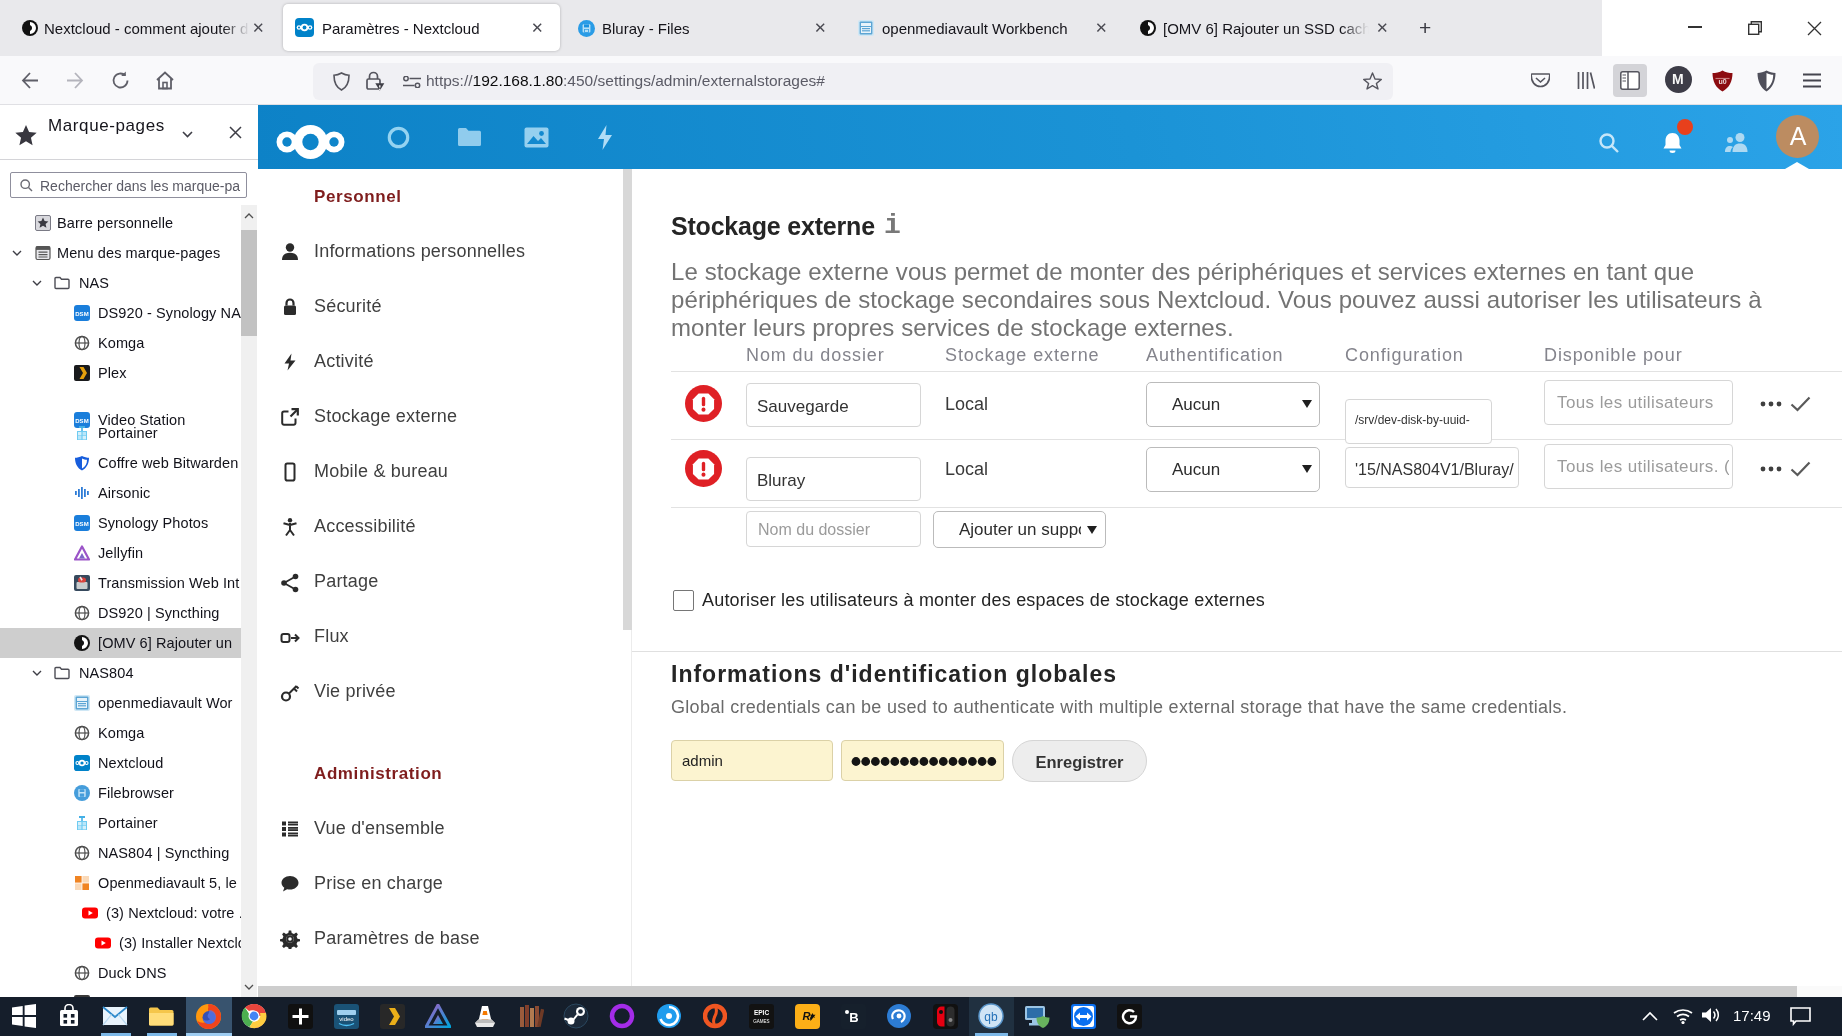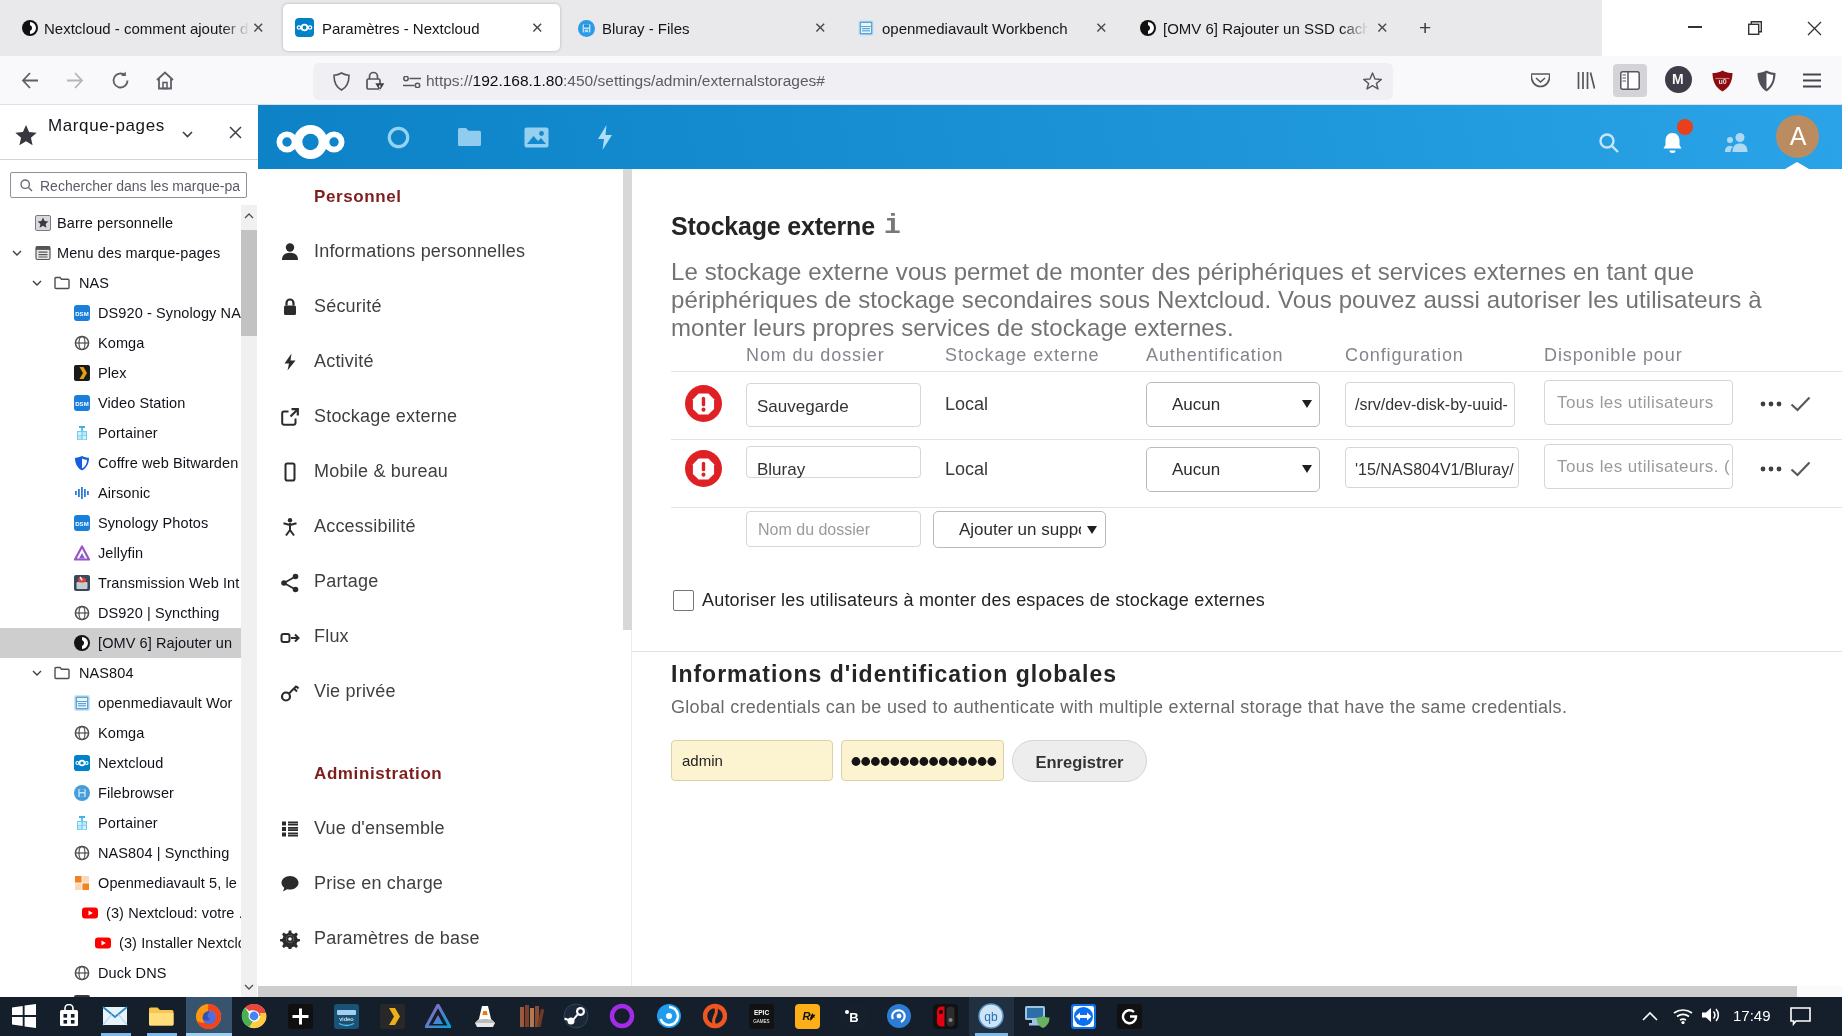--- a/index.html
+++ b/index.html
@@ -238,21 +238,21 @@
         </svg>
         <div class="abs" style="left:98px">Komga</div>
       </div>
   <div class="bmrow" style="top:253px;">
         <svg class="bmico" style="left:74px" viewBox="0 0 16 16">
           <rect width="16" height="16" rx="2" fill="#191a1c"></rect>
           <path d="M5.5 2 H9.5 L13 8 L9.5 14 H5.5 L9 8 Z" fill="#e5a00d"></path>
         </svg>
         <div class="abs" style="left:98px">Plex</div>
       </div>
-  <div class="bmrow" style="top:283px;text-align:right;">
+  <div class="bmrow" style="top:300px;text-align:right;">
         <svg class="bmico" style="left:74px" viewBox="0 0 16 16">
           <rect width="16" height="16" rx="3" fill="#1a7edb"></rect>
           <text x="8" y="11" font-size="6" font-weight="bold" fill="#fff" text-anchor="middle" font-family="Liberation Sans">DSM</text>
         </svg>
         <div class="abs" style="left:98px">Video Station</div>
       </div>
   <div class="bmrow" style="top:313px;">
         <svg class="bmico" style="left:74px" viewBox="0 0 16 16">
           <rect x="5" y="1" width="6" height="2" fill="#43b0e6"></rect>
           <path d="M7.2 2 h1.6 v4 h-1.6 z" fill="#43b0e6"></path>
@@ -597,21 +597,21 @@
       <circle cx="17.5" cy="23.3" r="1.9" fill="#df2025"></circle>
     </svg>
   <div class="inp" style="left:114px;top:214px;width:175px;height:44px">
       <span class="abs" style="left:10px;top:13px">Sauvegarde</span>
     </div>
   <div class="abs" style="left:313px;top:225px;font-size:18px;color:#3a3a3a">Local</div>
   <div class="sel" style="left:514px;top:213px;width:174px;height:45px">
       <span class="abs" style="left:25px;top:12px">Aucun</span>
       <div class="abs" style="left:155px;top:17px;width:0;height:0;border-left:5.5px solid transparent;border-right:5.5px solid transparent;border-top:8px solid #1f1f1f"></div>
     </div>
-  <div class="inp" style="left:713px;top:213px;width:170px;height:45px;font-size:16px">
+  <div class="inp" style="left:713px;top:230px;width:147px;height:45px;font-size:12px">
       <span class="abs" style="left:9px;top:13px;white-space:nowrap">/srv/dev-disk-by-uuid-</span>
     </div>
   <div class="inp" style="left:912px;top:211px;width:189px;height:45px;font-size:17px">
       <span class="abs ph" style="left:12px;top:12px;letter-spacing:0.4px;white-space:nowrap;width:170px;overflow:hidden">Tous les utilisateurs</span>
     </div>
   <svg class="abs" style="left:1128px;top:232px" width="22" height="6" viewBox="0 0 22 6">
       <g fill="#3f3f3f">
         <circle cx="3" cy="3" r="2.4"></circle>
         <circle cx="11" cy="3" r="2.4"></circle>
         <circle cx="19" cy="3" r="2.4"></circle>
@@ -620,21 +620,21 @@
   <svg class="abs" style="left:1158px;top:227px" width="21" height="16" viewBox="0 0 21 16">
       <path d="M1.5 8.5 L7.5 14 L19.5 1.5" fill="none" stroke="#5a5a5a" stroke-width="2.2"></path>
     </svg>
 
   <svg class="abs" style="left:53px;top:281px" width="37" height="37" viewBox="0 0 35 35">
       <circle cx="17.5" cy="17.5" r="17.5" fill="#df2025"></circle>
       <path d="M12.9 8 H22.1 L27.5 13.4 V22.6 L22.1 28 H12.9 L7.5 22.6 V13.4 Z" fill="#fff"></path>
       <rect x="15.9" y="11.2" width="3.2" height="9" rx="1.6" fill="#df2025"></rect>
       <circle cx="17.5" cy="23.3" r="1.9" fill="#df2025"></circle>
     </svg>
-  <div class="inp" style="left:114px;top:277px;width:175px;height:32px">
+  <div class="inp" style="left:114px;top:288px;width:175px;height:44px">
       <span class="abs" style="left:10px;top:13px">Bluray</span>
     </div>
   <div class="abs" style="left:313px;top:290px;font-size:18px;color:#3a3a3a">Local</div>
   <div class="sel" style="left:514px;top:278px;width:174px;height:45px">
       <span class="abs" style="left:25px;top:12px">Aucun</span>
       <div class="abs" style="left:155px;top:17px;width:0;height:0;border-left:5.5px solid transparent;border-right:5.5px solid transparent;border-top:8px solid #1f1f1f"></div>
     </div>
   <div class="inp" style="left:713px;top:278px;width:174px;height:41px;font-size:16px">
       <span class="abs" style="left:9px;top:13px;white-space:nowrap">'15/NAS804V1/Bluray/</span>
     </div>

